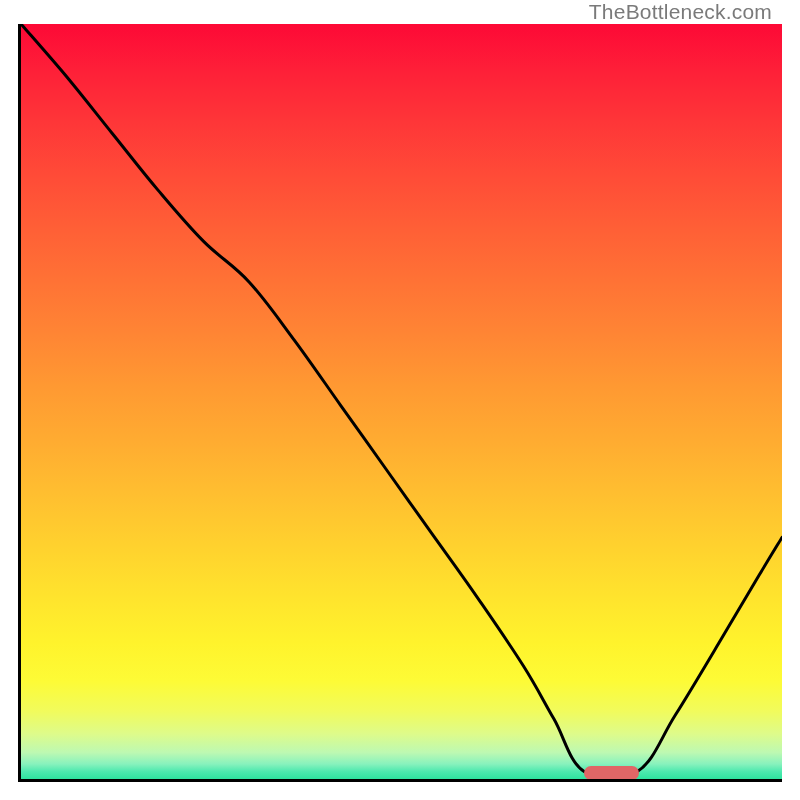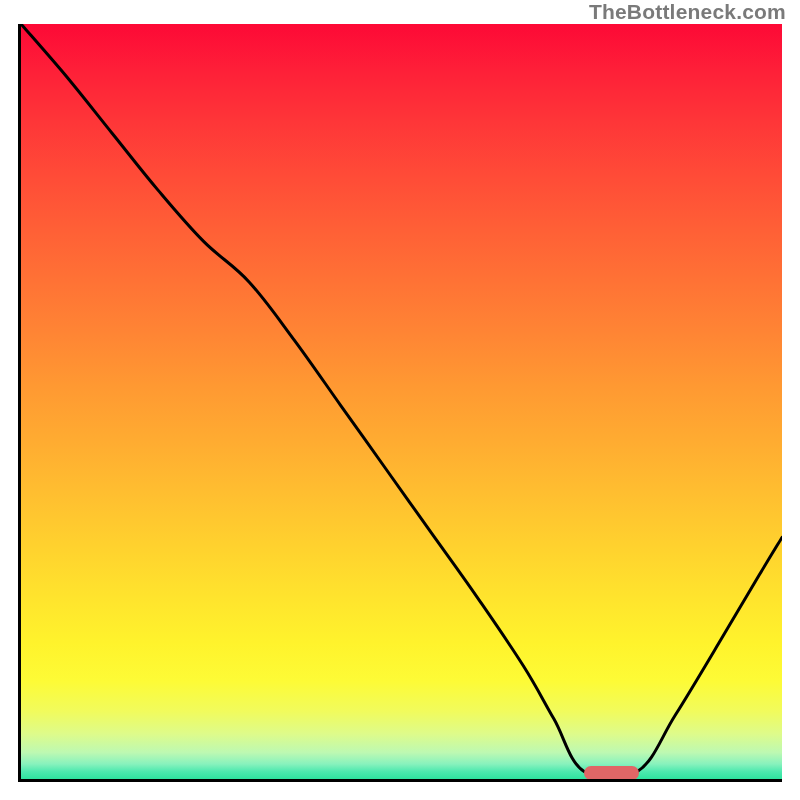--- a/index.html
+++ b/index.html
@@ -67,24 +67,24 @@
   }
   .marker {
     position: absolute;
     background: #e06666;
     border-radius: 7px;
     height: 14px;
   }
   .watermark {
     position: absolute;
     top: 0px;
-    right: 14px;
+    right: 28px;
     color: #7a7a7a;
     font-size: 21px;
-    font-weight: 700;
+    font-weight: 400;
     letter-spacing: 0.2px;
     user-select: none;
   }
 </style>
 </head>
 <body>
 
 <div class="canvas">
 
   <div class="watermark">TheBottleneck.com</div>

